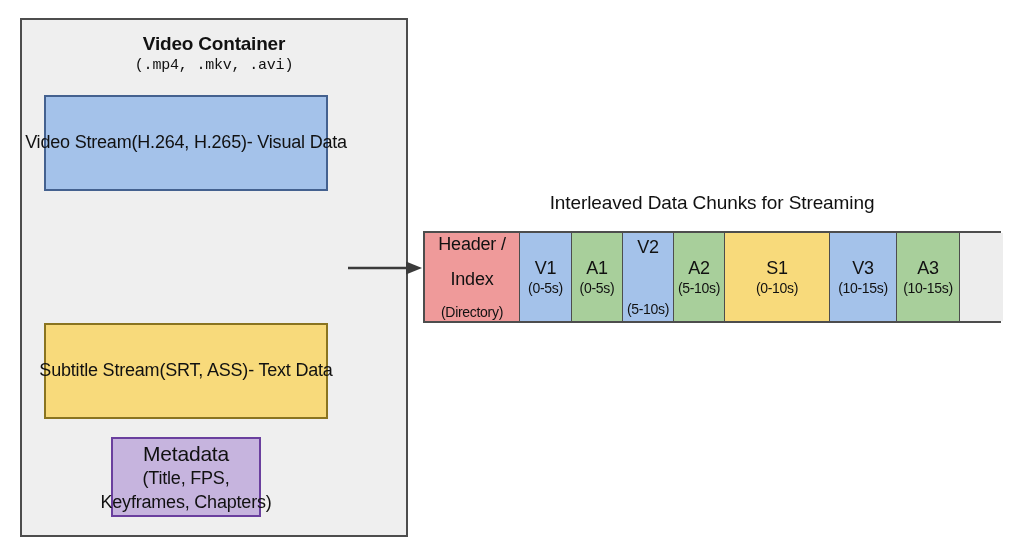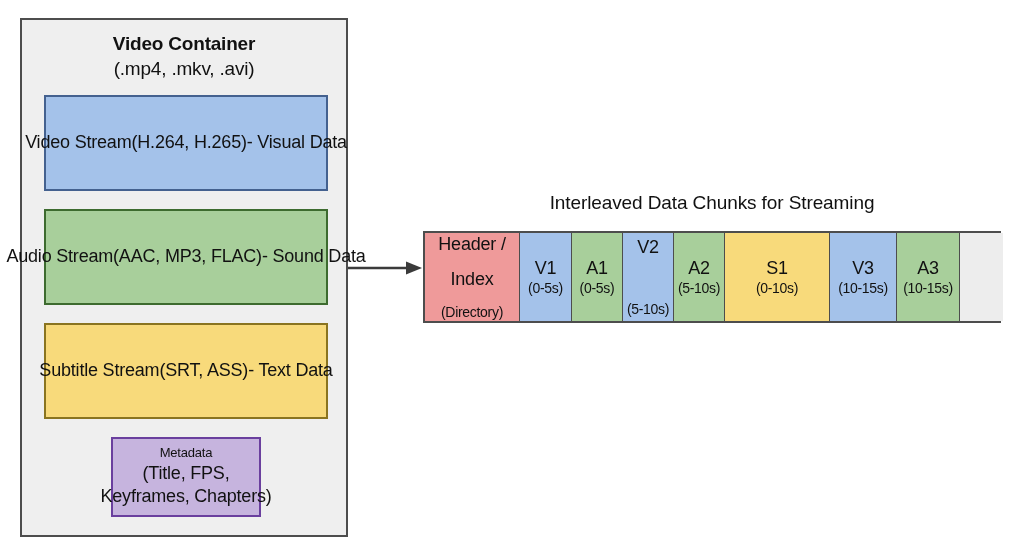--- a/index.html
+++ b/index.html
@@ -14,42 +14,43 @@
     font-family: "Liberation Sans", sans-serif;
     color: #111111;
     overflow: hidden;
   }
 
   
   #container-panel {
     position: absolute;
     left: 20px;
     top: 18px;
-    width: 328px;
+    width: 388px;
     height: 519px;
     background: #efefef;
     border: 2px solid #4d4d4d;
     box-sizing: border-box;
   }
 
   #container-title {
     text-align: center;
     font-size: 19px;
     font-weight: bold;
     margin-top: 12px;
     line-height: 1.25;
     letter-spacing: -0.2px;
   }
   #container-subtitle {
     text-align: center;
-    font-size: 19px;
+    font-size: 15px;
     font-weight: normal;
     line-height: 1.25;
     margin-top: 1px;
     letter-spacing: -0.2px;
+    font-family: Liberation Mono, monospace;
   }
 
   .stream-box {
     position: absolute;
     left: 22px;
     width: 284px;
     box-sizing: border-box;
     border-width: 2px;
     border-style: solid;
     display: flex;
@@ -92,21 +93,21 @@
     background: #c6b4de;
     border: 2px solid #6a3f9e;
     box-sizing: border-box;
     display: flex;
     flex-direction: column;
     align-items: center;
     justify-content: center;
     line-height: 1.3;
   }
   #metadata-box .meta-title {
-    font-size: 13px;
+    font-size: 21px;
     letter-spacing: -0.2px;
   }
   #metadata-box .meta-sub {
     font-size: 18px;
     letter-spacing: -0.2px;
     white-space: nowrap;
   }
 
   
   #flow-arrow {
@@ -175,25 +176,20 @@
 
   <div id="container-title">Video Container</div>
   <div id="container-subtitle">(.mp4, .mkv, .avi)</div>
 
   <div class="stream-box" id="video-stream-box" style="background: rgb(164, 194, 234); border-color: rgb(68, 97, 143);">
     <div class="stream-line">Video Stream</div>
     <div class="stream-line">(H.264, H.265)</div>
     <div class="stream-line">- Visual Data</div>
   </div>
 
-  <div class="stream-box" id="audio-stream-box" style="background: rgb(168, 207, 155); border-color: rgb(61, 107, 47);">
-    <div class="stream-line">Audio Stream</div>
-    <div class="stream-line">(AAC, MP3, FLAC)</div>
-    <div class="stream-line">- Sound Data</div>
-  </div>
 
   <div class="stream-box" id="subtitle-stream-box" style="background: rgb(248, 218, 123); border-color: rgb(138, 116, 32);">
     <div class="stream-line">Subtitle Stream</div>
     <div class="stream-line">(SRT, ASS)</div>
     <div class="stream-line">- Text Data</div>
   </div>
 
   <div id="metadata-box" style="background: rgb(198, 180, 222); border-color: rgb(106, 63, 158);">
     <div class="meta-title">Metadata</div>
     <div class="meta-sub">(Title, FPS,</div>

